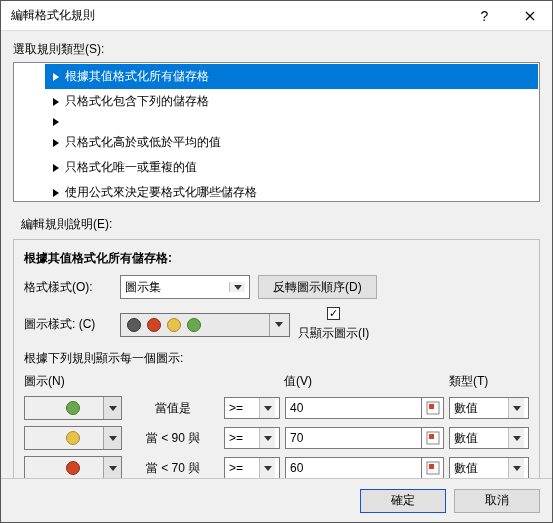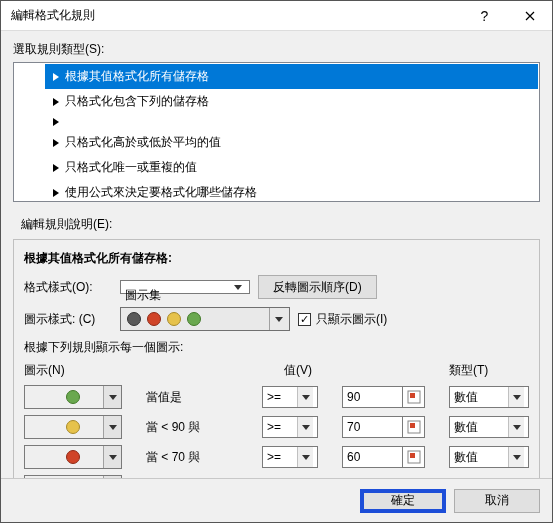--- a/index.html
+++ b/index.html
@@ -65,82 +65,82 @@
     position: relative;
   }
   .section-label {
     margin: 14px 0 4px 8px;
   }
   .row { display:flex; align-items:center; gap:8px; margin-bottom:8px; }
   .lbl { width: 88px; }
   .combo, .txt {
     border: 1px solid #7a7a7a;
     background: #fff;
-    height: 14px;
+    height: 24px;
     display:flex;
-    align-items:flex-start;
+    align-items:center;
     padding: 6px 4px;
     position:relative;
   }
   .combo .caret {
     margin-left:auto;
     width:16px; height:100%;
     display:flex;align-items:center;justify-content:center;
     border-left:1px solid #c0c0c0;
     background:#efefef;
   }
   .caret svg { width:8px; height:5px; }
   .btn-std {
     border: 1px solid #adadad;
     background: #e1e1e1;
     height: 24px;
     padding: 0 14px;
     display:flex;align-items:center;justify-content:center;
   }
-  .chk { display:flex; align-items:center; gap:5px; }
+  .chk { display:flex; align-items:center; gap:5px;flex-direction:column; }
   .chk-box { width:13px;height:13px;border:1px solid #333;display:flex;align-items:center;justify-content:center;background:#fff;}
   .chk-box.checked::after{content:"✓";font-size:11px;line-height:1;}
   .icon-combo{
     border:1px solid #707070; background:#e9e9e9;
     height:24px; width:170px;
     display:flex;align-items:center;gap:6px;padding:0 2px 0 6px;
   }
   .icon-dot{width:14px;height:14px;border-radius:50%;}
   .green{background:#6aa84f;border:1px solid #437a2a;}
   .red{background:#d04428;border:1px solid #8f2a16;}
   .yellow{background:#e6c24b;border:1px solid #a78a2a;}
   .grey{background:#5a5a5a;border:1px solid #333;}
   .icon-combo .caret{margin-left:auto;border-left:1px solid #a0a0a0;width:18px;height:100%;display:flex;align-items:center;justify-content:center;}
   .subhead{font-weight:bold;margin-bottom:8px;}
   .rules-hdr{display:flex;gap:10px;margin-bottom:6px;}
   .rules-hdr .col1{width:98px;}
   .rules-hdr .col2{width:92px;}
   .rules-hdr .col3{width:40px;}
   .rules-hdr .col4{flex:1;}
   .rules-hdr .col5{width:80px;}
-  .rule-row{display:flex;gap:24px;align-items:center;margin-bottom:6px;}
+  .rule-row{display:flex;gap:5px;align-items:center;margin-bottom:6px;text-align:center;}
   .ic-sel{
     width:98px;height:24px;border:1px solid #7a7a7a;background:#efefef;
     display:flex;align-items:center;justify-content:center;gap:6px;position:relative;
   }
   .ic-sel .caret{position:absolute;right:0;top:0;bottom:0;width:18px;border-left:1px solid #a0a0a0;display:flex;align-items:center;justify-content:center;background:#e3e3e3;}
   .plain{width:92px;}
   .op-sel{width:56px;height:22px;border:1px solid #7a7a7a;background:#fff;display:flex;align-items:center;padding:0 4px;}
   .op-sel .caret{margin-left:auto;width:16px;border-left:1px solid #c0c0c0;height:100%;display:flex;align-items:center;justify-content:center;background:#efefef;}
   .val-wrap{flex:1;display:flex;}
   .val-input{flex:1;height:22px;border:1px solid #7a7a7a;background:#fff;padding:0 4px;display:flex;align-items:center;}
   .ref-btn{width:22px;height:22px;border:1px solid #7a7a7a;border-left:none;display:flex;align-items:center;justify-content:center;background:#fff;}
   .type-sel{width:80px;height:22px;border:1px solid #7a7a7a;background:#fff;display:flex;align-items:center;padding:0 4px;}
   .type-sel .caret{margin-left:auto;width:16px;border-left:1px solid #c0c0c0;height:100%;display:flex;align-items:center;justify-content:center;background:#efefef;}
   .footer{
     height:44px;border-top:1px solid #c8c8c8;background:#f0f0f0;
     display:flex;align-items:center;justify-content:flex-end;gap:8px;padding:0 12px;
   }
   .footer .btn-std{width:86px;justify-content:center;}
-  .footer .btn-std.primary{border:4px solid #1d4ed8;}
+  .footer .btn-std.primary{border:1px solid #1d4ed8;}
 </style>
 </head>
 <body>
 
 <div class="window">
 
   <div class="titlebar">
     <span class="title">編輯格式化規則</span>
     <div class="btn">?</div>
     <div class="btn">
@@ -247,21 +247,21 @@
         <div class="op-sel">
           <span>&gt;=</span>
           <span class="caret">
               <svg viewBox="0 0 8 5">
                 <path d="M0 0 L4 5 L8 0" fill="#333"></path>
               </svg>
             </span>
         </div>
         <div class="val-wrap">
           <div class="val-input">
-              <span>90</span>
+              <span>40</span>
             </div>
           <div class="ref-btn">
             <svg width="14" height="14" viewBox="0 0 14 14">
                 <rect x="1" y="1" width="12" height="12" fill="none" stroke="#888"></rect>
                 <rect x="3" y="3" width="5" height="5" fill="#d04428"></rect>
               </svg>
           </div>
         </div>
         <div class="type-sel">
           <span>數值</span>

